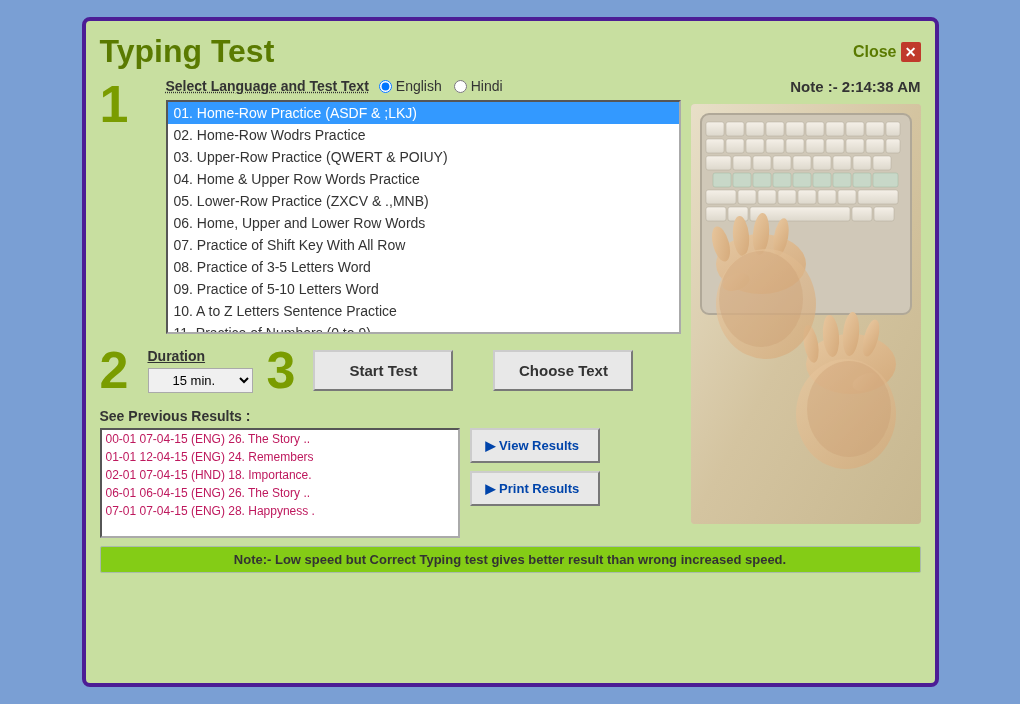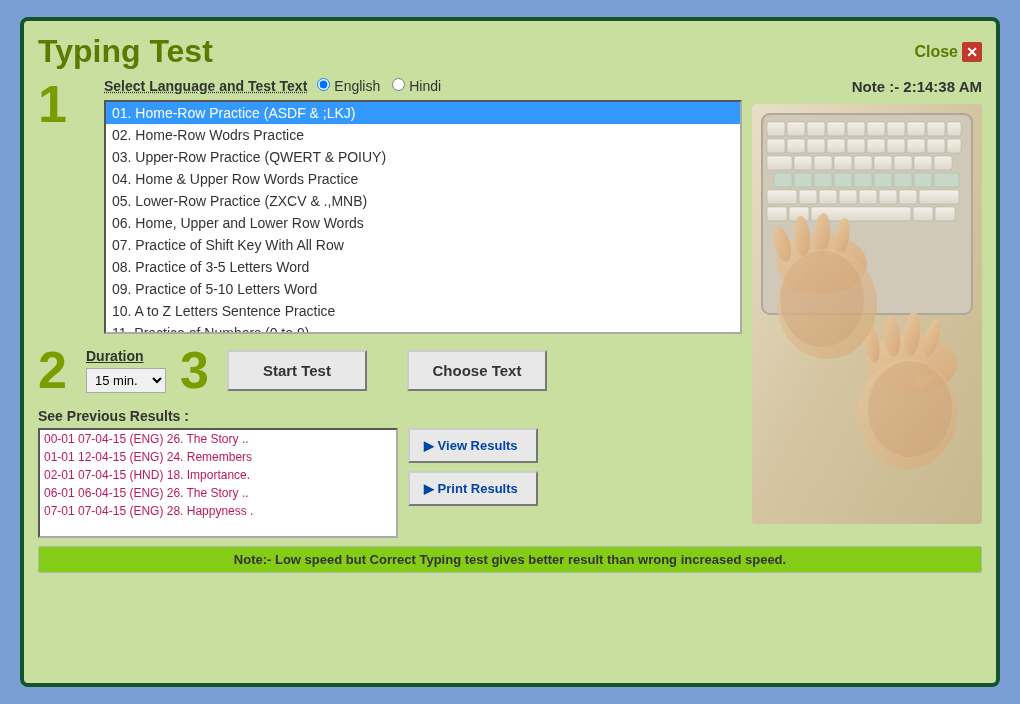--- a/index.html
+++ b/index.html
@@ -8,24 +8,24 @@
       background: #7a9fd4;
       display: flex;
       align-items: center;
       justify-content: center;
       width: 1020px;
       height: 704px;
       font-family: Arial, sans-serif;
     }
 
     .outer-border {
-      border: 4px solid #14532d;
+      border: 4px solid #4c1d95;
       border-radius: 8px;
       background: #c8dfa0;
-      width: 980px;
+      width: 857px;
       height: 670px;
       padding: 12px 14px 8px 14px;
       position: relative;
     }
 
     
     .header-row {
       display: flex;
       justify-content: space-between;
       align-items: center;
@@ -110,21 +110,21 @@
     }
 
     .radio-group {
       display: flex;
       align-items: center;
       gap: 12px;
     }
 
     .radio-option {
       display: flex;
-      align-items: flex-start;
+      align-items: center;
       gap: 4px;
       font-size: 14px;
       color: #333;
       cursor: pointer;
     }
 
     .test-list-container {
       position: relative;
       border: 2px inset #aaa;
       background: white;
@@ -168,21 +168,21 @@
     .duration-label {
       font-size: 14px;
       font-weight: bold;
       color: #333;
       text-decoration: underline;
     }
 
     .duration-select {
       border: 1px solid #aaa;
       background: #f0f0f0;
-      padding: 3px 4px;
+      padding: 3px 20px;
       font-size: 13px;
       min-width: 80px;
     }
 
     .step-3 {
       font-size: 52px;
       font-weight: bold;
       color: #7a9c00;
       line-height: 1;
       margin-left: 6px;

